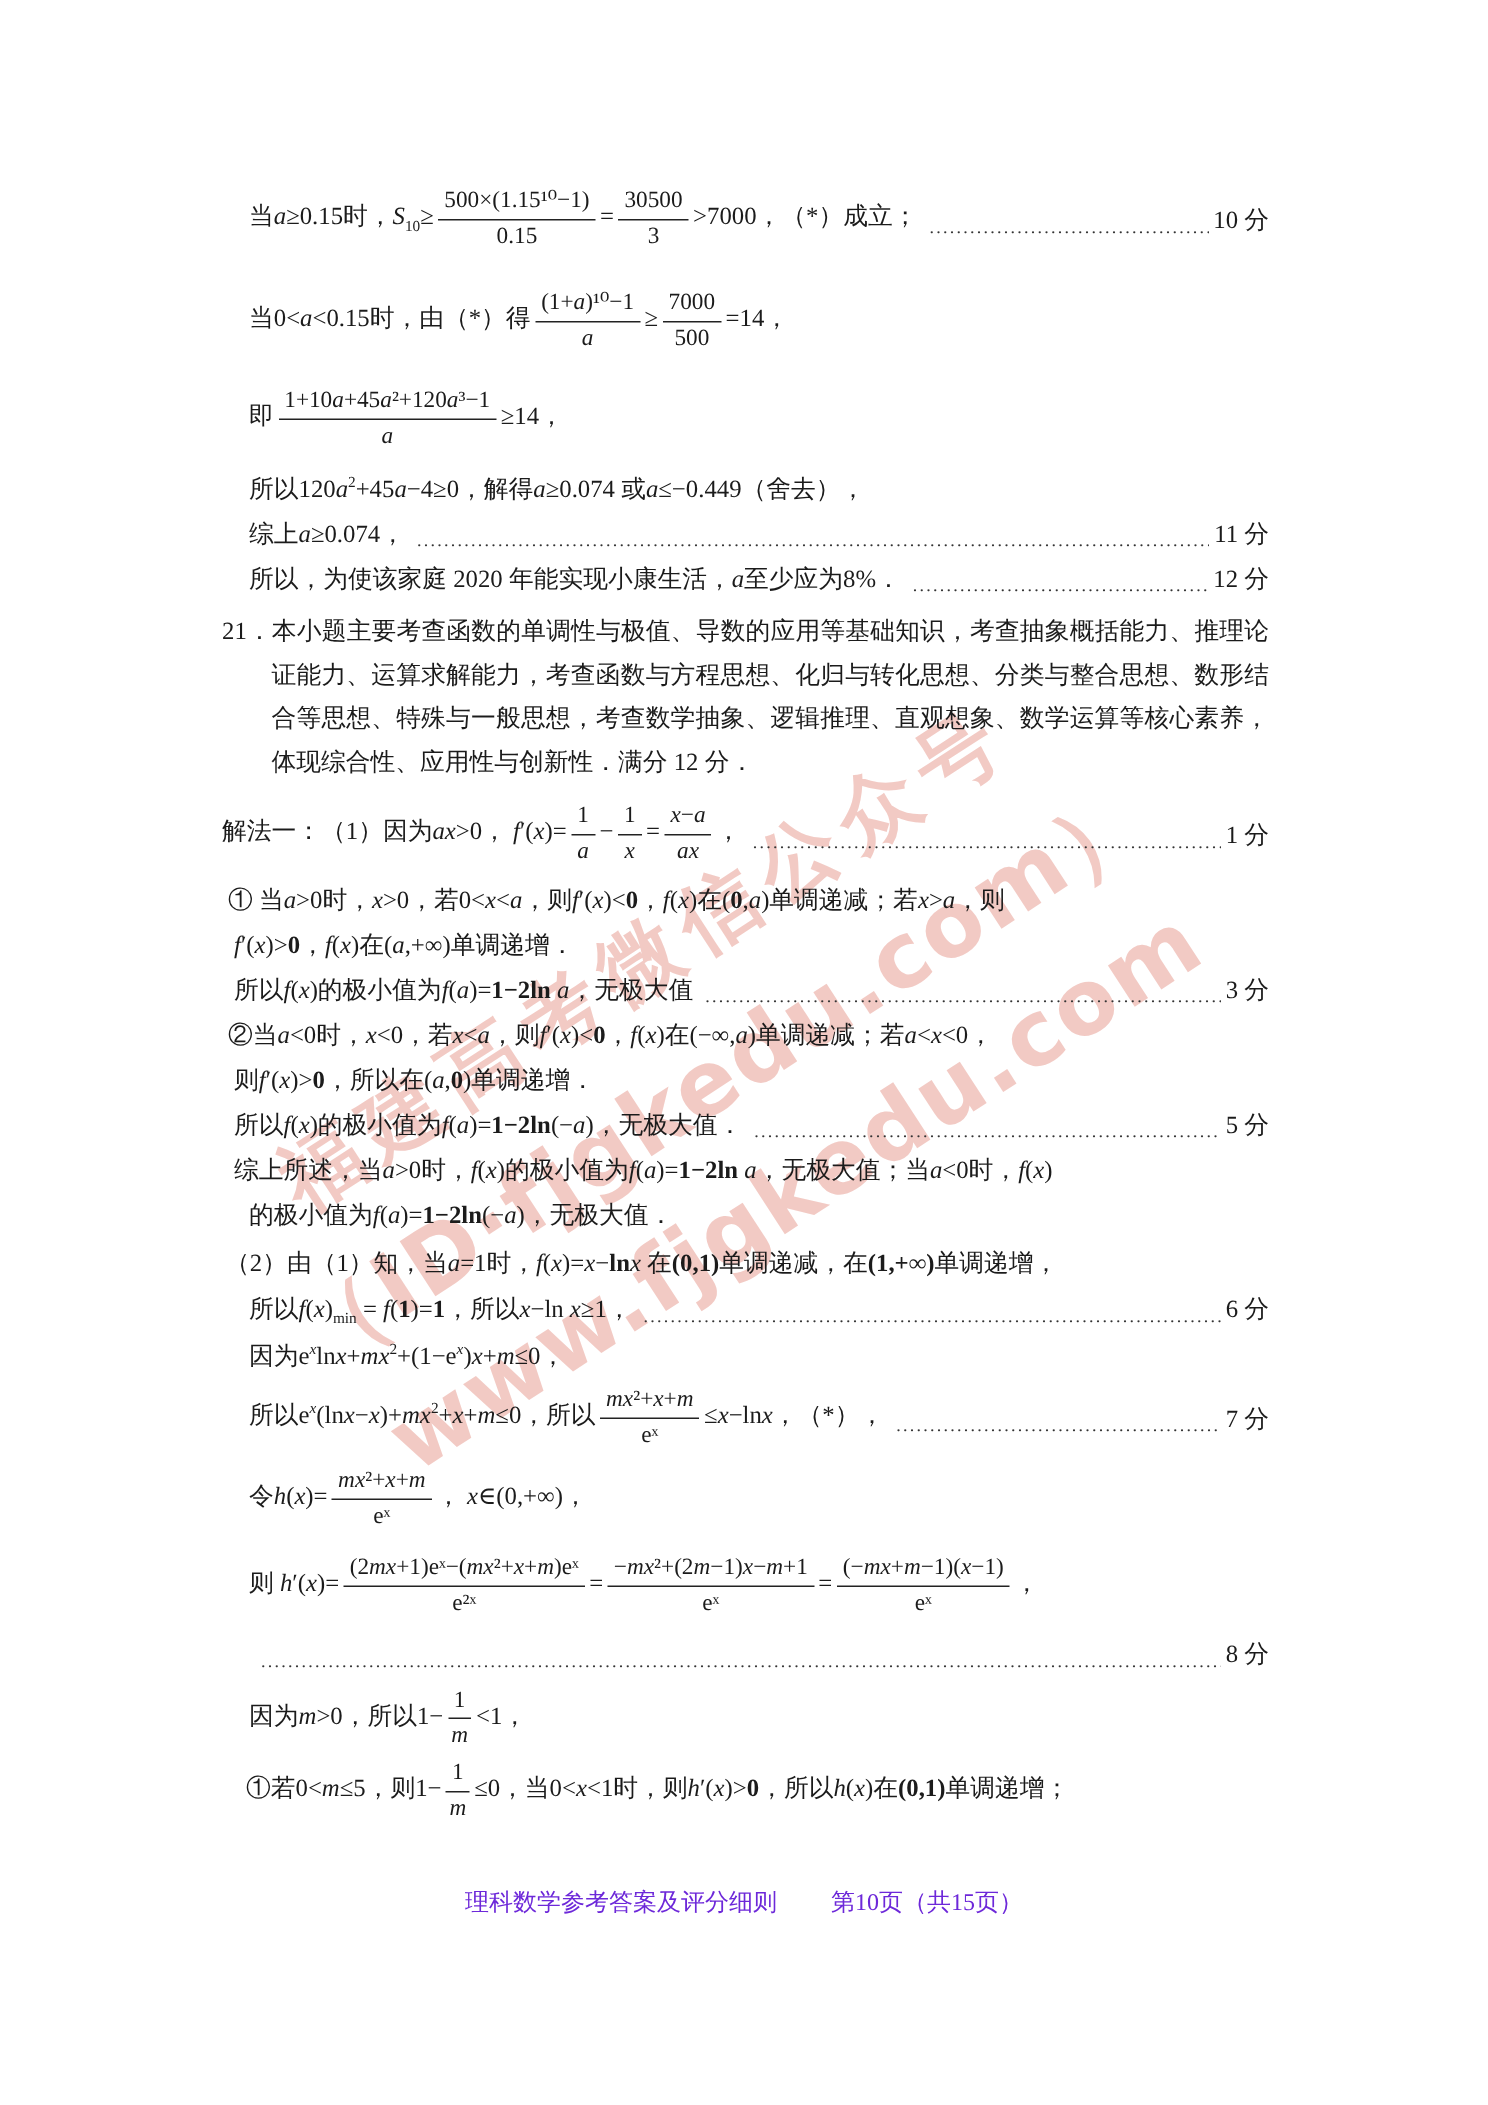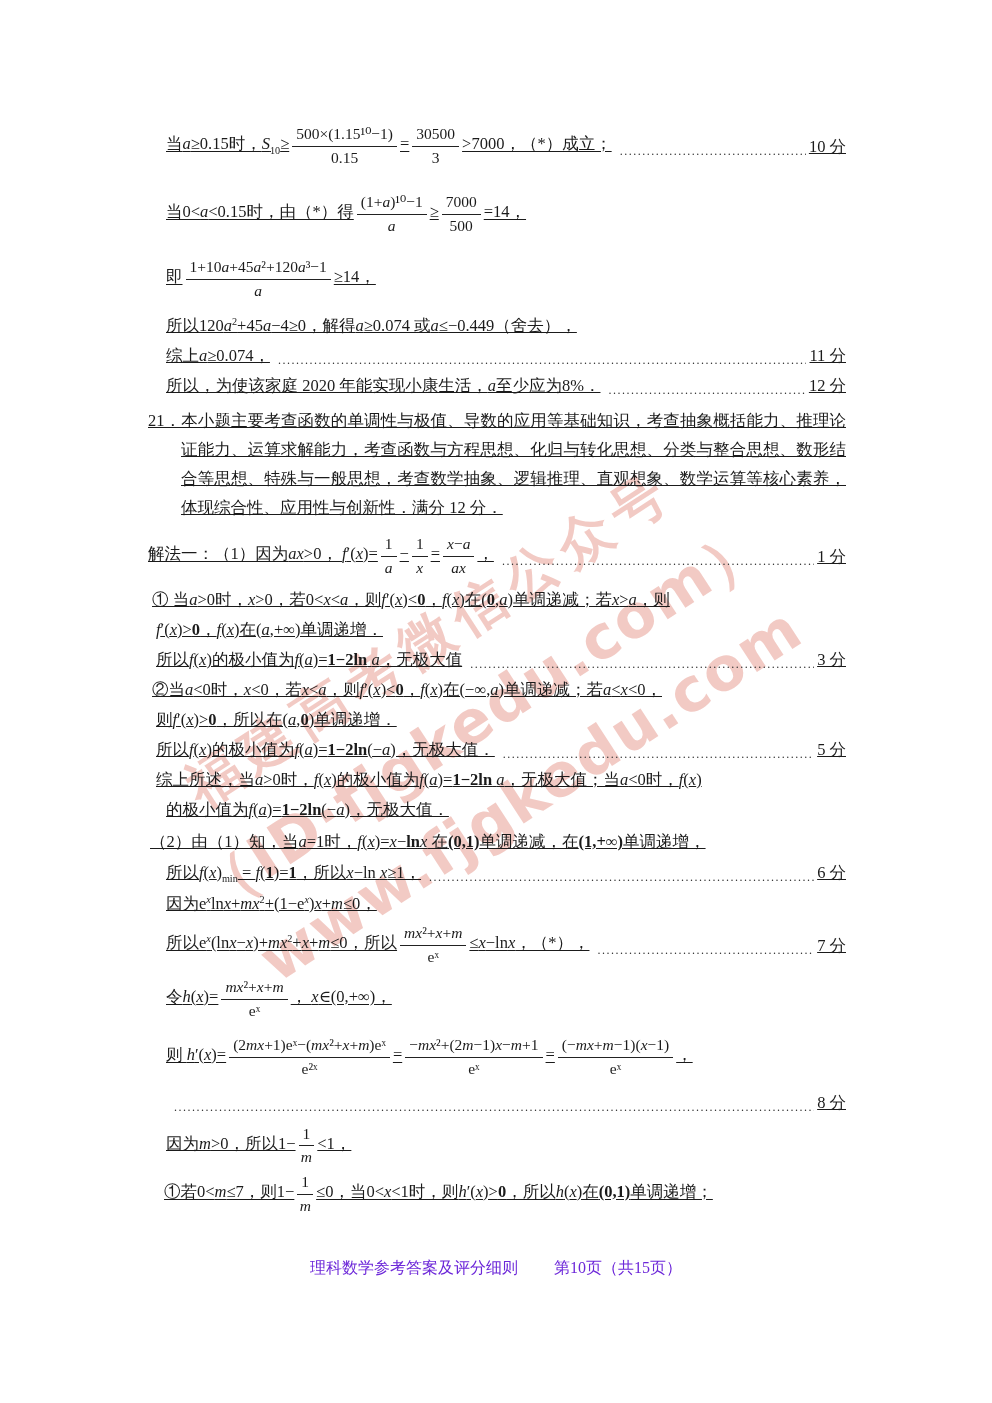--- a/index.html
+++ b/index.html
@@ -19,21 +19,21 @@
     left:148px;right:146px;top:112px;
     z-index:1;
   }
   .line{
     display:flex;
     flex-wrap:wrap;
     align-items:center;
     min-height:30px;
     line-height:29px;
   }
-  .grp{display:inline;min-width:0;text-decoration:underline;}
+  .grp{display:inline;min-width:0;}
   .para{
     display:block;
     line-height:29px;
     text-align:justify;
     padding-left:33px;
     text-indent:-33px;
     margin:6px 0;
   }
   .h24{min-height:24px;} .h32{min-height:32px;}
   .h50{min-height:50px;} .h54{min-height:54px;}
@@ -228,21 +228,21 @@
         <span class="dots"></span>
         <span class="grp"><span class="tk">8 分</span></span>
       </div>
       <div class="line h50" style="padding-left: 18px; align-items: flex-end;">
         <span class="grp"><span class="tk">因为</span><span class="tk it">m</span><span class="tk">&gt;0，所以1−</span><span class="frac">
             <span class="num">1</span>
             <span class="den"><i>m</i></span>
           </span><span class="tk">&lt;1，</span></span>
       </div>
       <div class="line h54" style="padding-left: 16px;">
-        <span class="grp"><span class="tk">①若0&lt;</span><span class="tk it">m</span><span class="tk">≤7，则1−</span><span class="frac">
+        <span class="grp"><span class="tk">①若0&lt;</span><span class="tk it">m</span><span class="tk">≤5，则1−</span><span class="frac">
             <span class="num">1</span>
             <span class="den"><i>m</i></span>
           </span><span class="tk">≤0，当0&lt;</span><span class="tk it">x</span><span class="tk">&lt;1时，则</span><span class="tk it">h</span><span class="tk">′(</span><span class="tk it">x</span><span class="tk">)&gt;</span><span class="tk bd">0</span><span class="tk">，所以</span><span class="tk it">h</span><span class="tk">(</span><span class="tk it">x</span><span class="tk">)在</span><span class="tk bd">(0,1)</span><span class="tk">单调递增；</span></span>
       </div>
     </div>
 
   <div class="footer">
     <span>理科数学参考答案及评分细则</span>
     <span>第10页（共15页）</span>
   </div>

